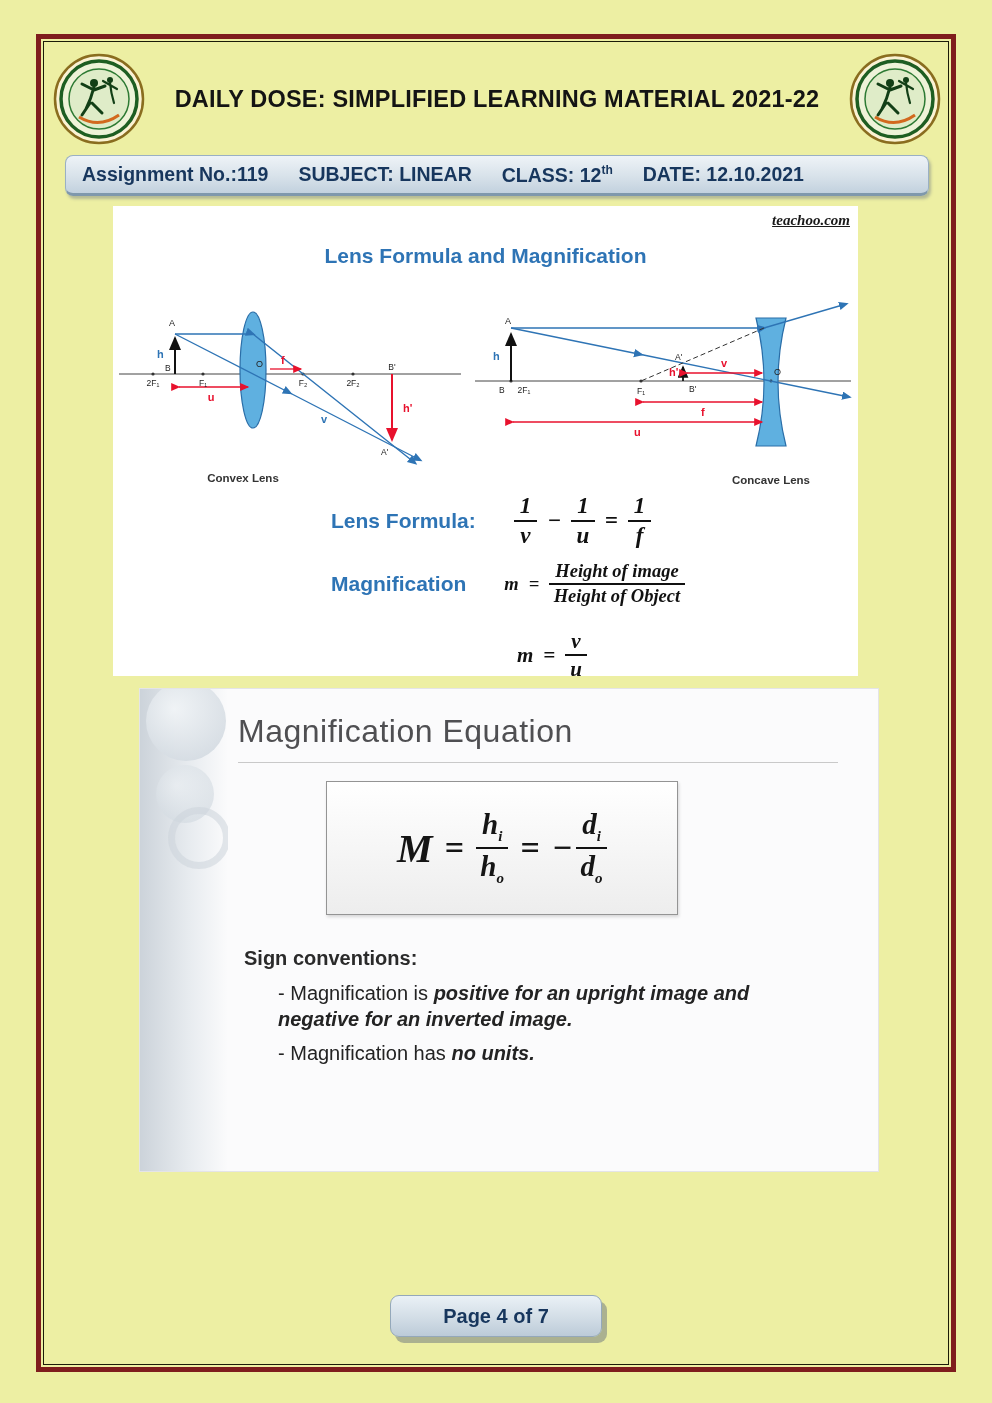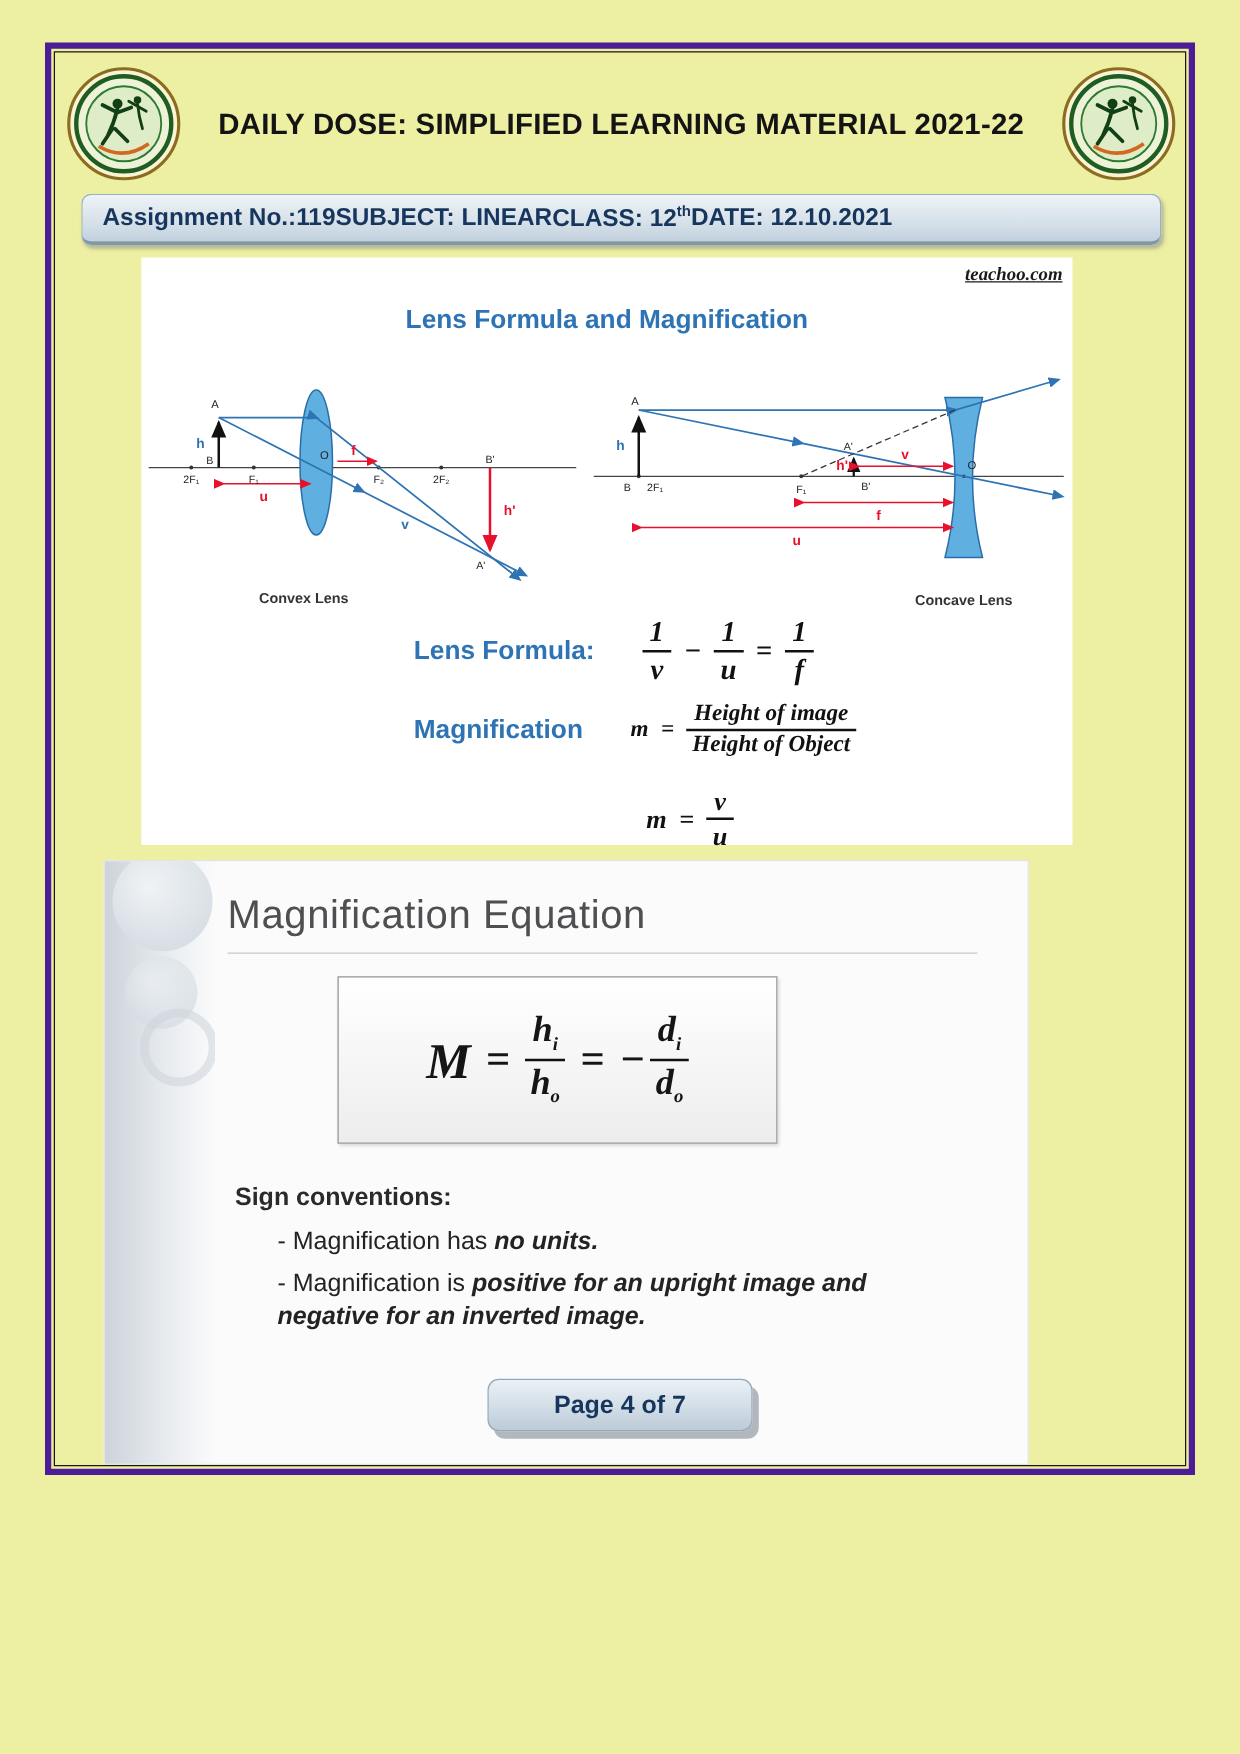--- a/index.html
+++ b/index.html
@@ -4,40 +4,40 @@
 <style>
   * { margin:0; padding:0; box-sizing:border-box; }
   html,body { width:992px; height:1403px; }
   body {
     background:#edefa3;
     font-family:"Liberation Sans", sans-serif;
     position:relative;
     overflow:hidden;
   }
   .frame {
-    position:absolute; left:36px; top:34px; width:920px; height:1146px;
-    border:5px solid #4c1d95;
+    position:absolute; left:36px; top:34px; width:920px; height:1338px;
+    border:5px solid #7f1d1d;
   }
   .frame::before {
     content:""; position:absolute; inset:2px; border:1px solid #1b1b08; pointer-events:none;
   }
   
   .header { display:flex; align-items:center; padding:14px 10px 0 12px; }
   .logo { width:92px; height:92px; flex:0 0 auto; }
   .header-title {
     flex:1; text-align:center; font-size:23.5px; font-weight:bold; color:#141414;
     letter-spacing:0.2px; padding:0 4px;
   }
   
   .assignment-bar {
     margin:10px 22px 0 24px; height:41px; border-radius:8px;
     background:linear-gradient(180deg,#eef3f7 0%, #d8e2ea 55%, #c2d1de 100%);
     border:1px solid #9ab0c4; border-bottom:3px solid #7f98ac;
     box-shadow:2px 3px 3px rgba(110,122,134,0.45);
-    display:flex; align-items:center; padding:0 16px; 
+    display:flex; align-items:center; padding:0 16px; gap:30px;
     font-size:19.5px; font-weight:bold; color:#17365d; white-space:nowrap;
   }
   .assignment-bar sup { font-size:12px;text-align:right; }
   
   .green-heading {
     margin:26px 0 0 50px; font-size:22.5px; font-weight:bold; color:#00b050;
   }
   
   .lens-panel {
     position:relative; width:745px; height:470px; background:#ffffff;
@@ -74,21 +74,21 @@
     color:#111; display:inline-flex; align-items:center; gap:10px;
   }
   .frac { display:inline-flex; flex-direction:column; align-items:center; line-height:1.05; }
   .frac .top { border-bottom:2.2px solid #111; padding:0 6px 2px; }
   .frac .bot { padding-top:2px; }
   .lens-eq { font-size:23px; }
   .mag-eq  { font-size:18.5px; }
   .mag2-eq { font-size:21px; }
   
   .slide {
-    position:relative; width:740px; height:484px; margin:12px 0 0 42px;
+    position:relative; width:740px; height:484px; margin:12px 0 0 98px;
     background:#fbfbfc; border:1px solid #e4e4e7;
   }
   .slide-strip {
     position:absolute; left:0; top:0; width:88px; height:100%;
     background:linear-gradient(90deg,#ccd3da 0%, #e7ebef 55%, rgba(250,250,252,0) 100%);
     overflow:hidden;
   }
   .bubble1 { position:absolute; left:6px; top:-8px; width:80px; height:80px; border-radius:50%;
     background:radial-gradient(circle at 35% 35%, #f4f7f9, #c6cfd8); opacity:.8; }
   .bubble2 { position:absolute; left:16px; top:76px; width:58px; height:58px; border-radius:50%;
@@ -316,22 +316,22 @@
         <span class="frac">
           <span class="top"><span>d</span><sub>i</sub></span>
           <span class="bot"><span>d</span><sub>o</sub></span>
         </span>
       </span>
     </div>
 
     <div class="sign-block">
       <div class="sign-heading">Sign conventions:</div>
       <div class="bullets">
+        <p class="bullet"><span>- Magnification is </span><span class="em">positive for an upright image and negative for an inverted image.</span></p>
         <p class="bullet"><span>- Magnification has </span><span class="em">no units.</span></p>
-        <p class="bullet"><span>- Magnification is </span><span class="em">positive for an upright image and negative for an inverted image.</span></p>
       </div>
     </div>
   </div>
 
   <div class="footer-bar">
     <span>Page 4 of 7</span>
   </div>
 
 </div>
 

